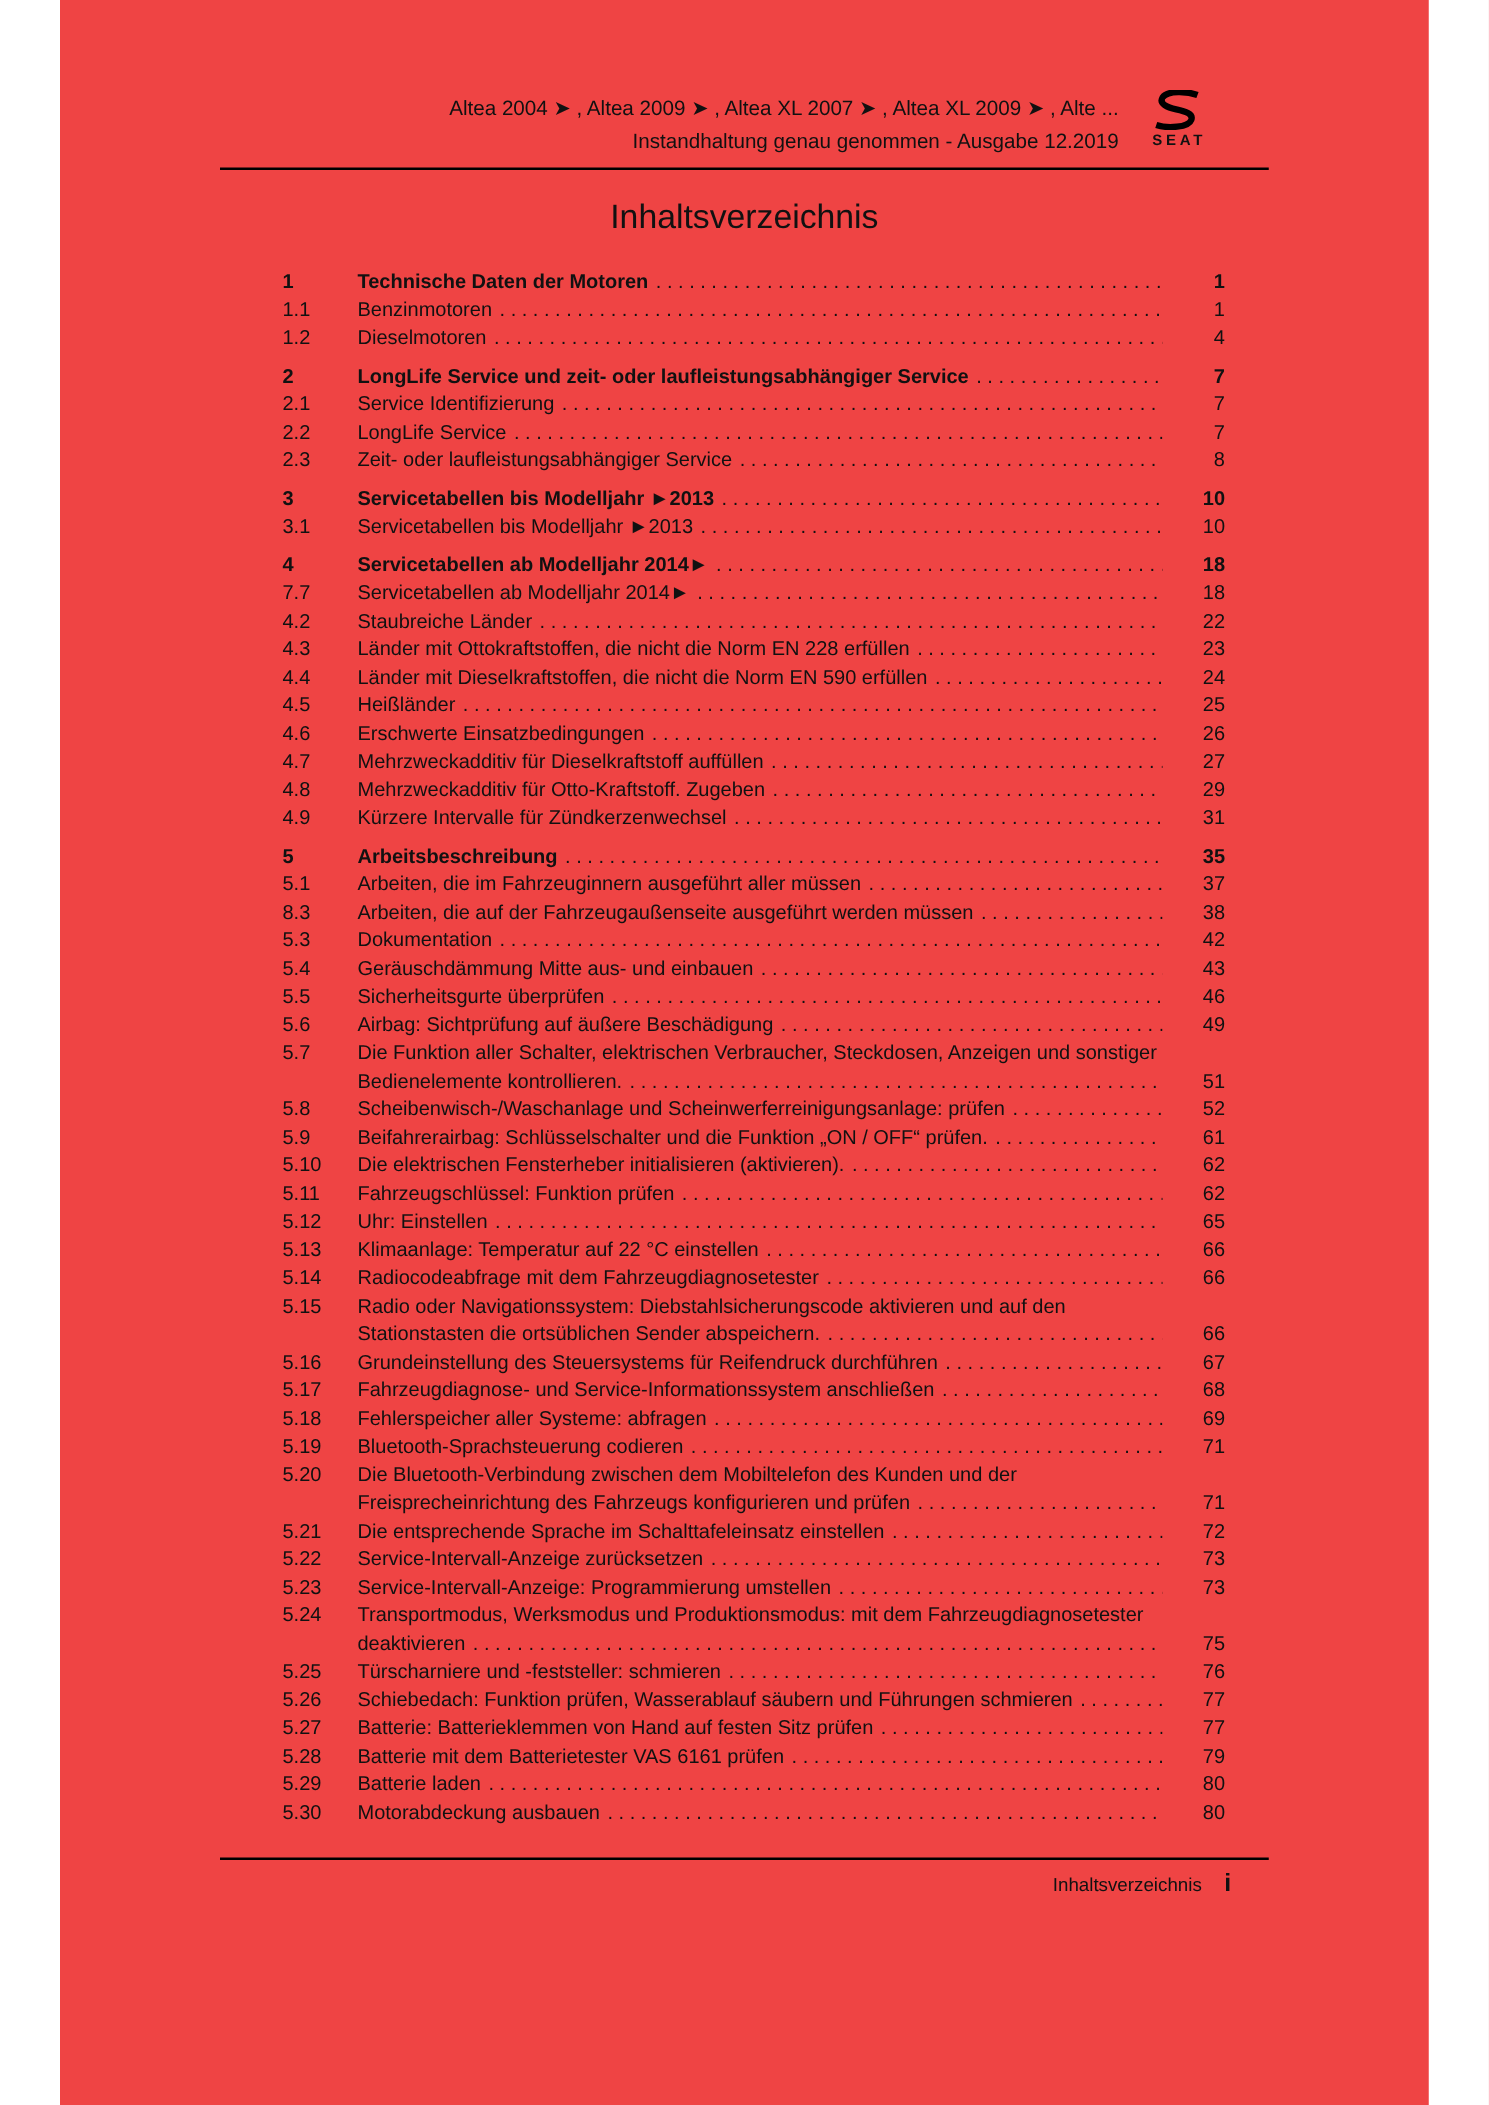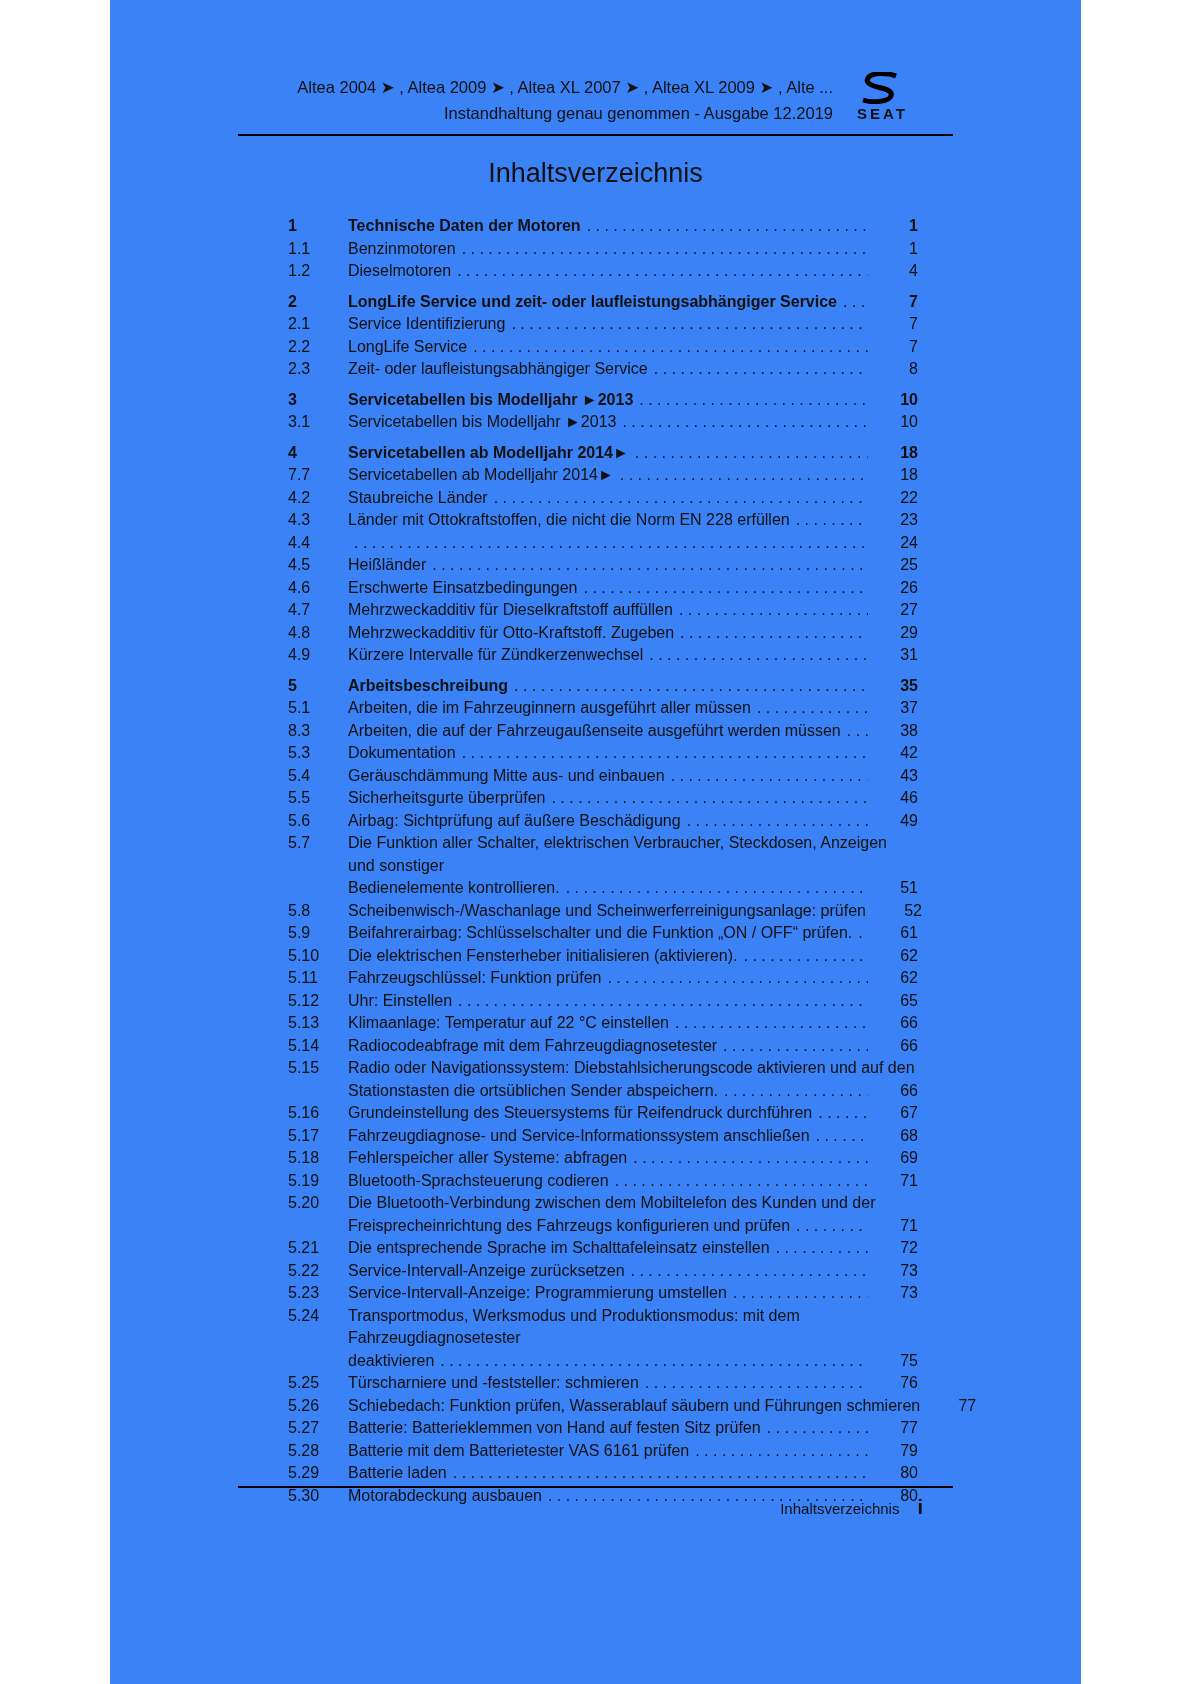--- a/index.html
+++ b/index.html
@@ -1,34 +1,34 @@
 <!DOCTYPE html>
 <html lang="de"><head>
 <meta charset="utf-8">
 <title>Inhaltsverzeichnis</title>
 <style>
   * { margin:0; padding:0; box-sizing:border-box; }
   html,body { background:#ffffff; }
   .page {
     position:relative;
-    width:971px; height:1684px;
+    width:1095px; height:1684px;
     margin:0 auto;
-    background:#3b82f6;
+    background:#ef4444;
     color:#111;
     font-family:"Liberation Sans", sans-serif;
     overflow:hidden;
   }
   .content { position:absolute; left:128px; right:128px; top:0; }
 
   
   .header { display:flex; align-items:flex-start; padding-top:72px; }
   .header-text { flex:1; text-align:right; font-size:16.5px; line-height:26px; padding-top:2px; }
   .logo { margin-left:24px; margin-right:50px; width:46px; text-align:center; }
   .logo svg { display:block; margin:0 auto; }
-  .logo-word { font-size:15px; font-weight:bold; letter-spacing:3px; margin-top:1px;text-align:right; }
+  .logo-word { font-size:12px; font-weight:bold; letter-spacing:3px; margin-top:1px;text-align:right; }
   .rule { border-top:2px solid #000; margin-top:8px; }
 
   
   .page-title { text-align:center; font-size:27px; font-weight:400; margin-top:22px; }
 
   
   .toc { margin:26px 35px 0 50px; font-size:16px; line-height:22.5px; }
   .entry { display:flex; }
   .entry.chapter { margin-top:8px; font-weight:bold; }
   .num { flex:0 0 60px; }
@@ -197,20 +197,21 @@
               <span class="title">Länder mit Ottokraftstoffen, die nicht die Norm EN 228 erfüllen</span>
               <span class="dots">. . . . . . . . . . . . . . . . . . . . . . . . . . . . . . . . . . . . . . . . . . . . . . . . . . . . . . . . . . . . . . . . . . . . . . . . . . . . . . . . . . . . . . . . . . . . . . . . . . . . . . . . . . . . . . . . . . . . . . . . . . . . . . . . . . . . . . . . . . . . . . . . . . . . . . . . . . . . . . . . . . . . . . . . . . . . . . . . . . . . . . . . . . . . . . . . . . . . . . . . . . . . . . . . . . . . . . . . . . . . </span>
               <span class="pg">23</span>
             </span>
           </span>
         </div>
         <div class="entry">
           <span class="num">4.4</span>
           <span class="body">
             <span class="lastline">
+              <span class="title">Länder mit Dieselkraftstoffen, die nicht die Norm EN 590 erfüllen</span>
               <span class="dots">. . . . . . . . . . . . . . . . . . . . . . . . . . . . . . . . . . . . . . . . . . . . . . . . . . . . . . . . . . . . . . . . . . . . . . . . . . . . . . . . . . . . . . . . . . . . . . . . . . . . . . . . . . . . . . . . . . . . . . . . . . . . . . . . . . . . . . . . . . . . . . . . . . . . . . . . . . . . . . . . . . . . . . . . . . . . . . . . . . . . . . . . . . . . . . . . . . . . . . . . . . . . . . . . . . . . . . . . . . . . </span>
               <span class="pg">24</span>
             </span>
           </span>
         </div>
         <div class="entry">
           <span class="num">4.5</span>
           <span class="body">
             <span class="lastline">
               <span class="title">Heißländer</span>

